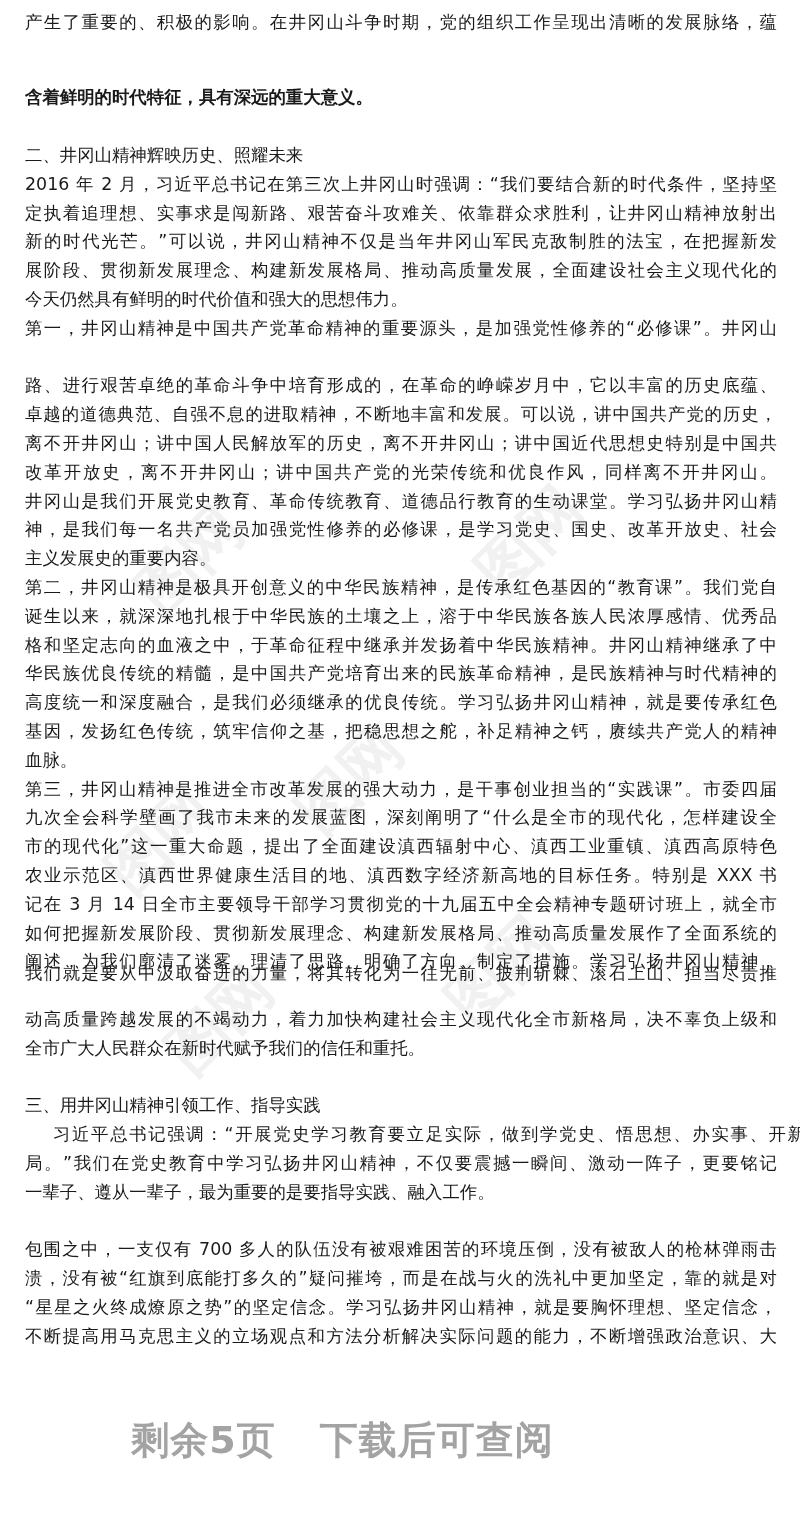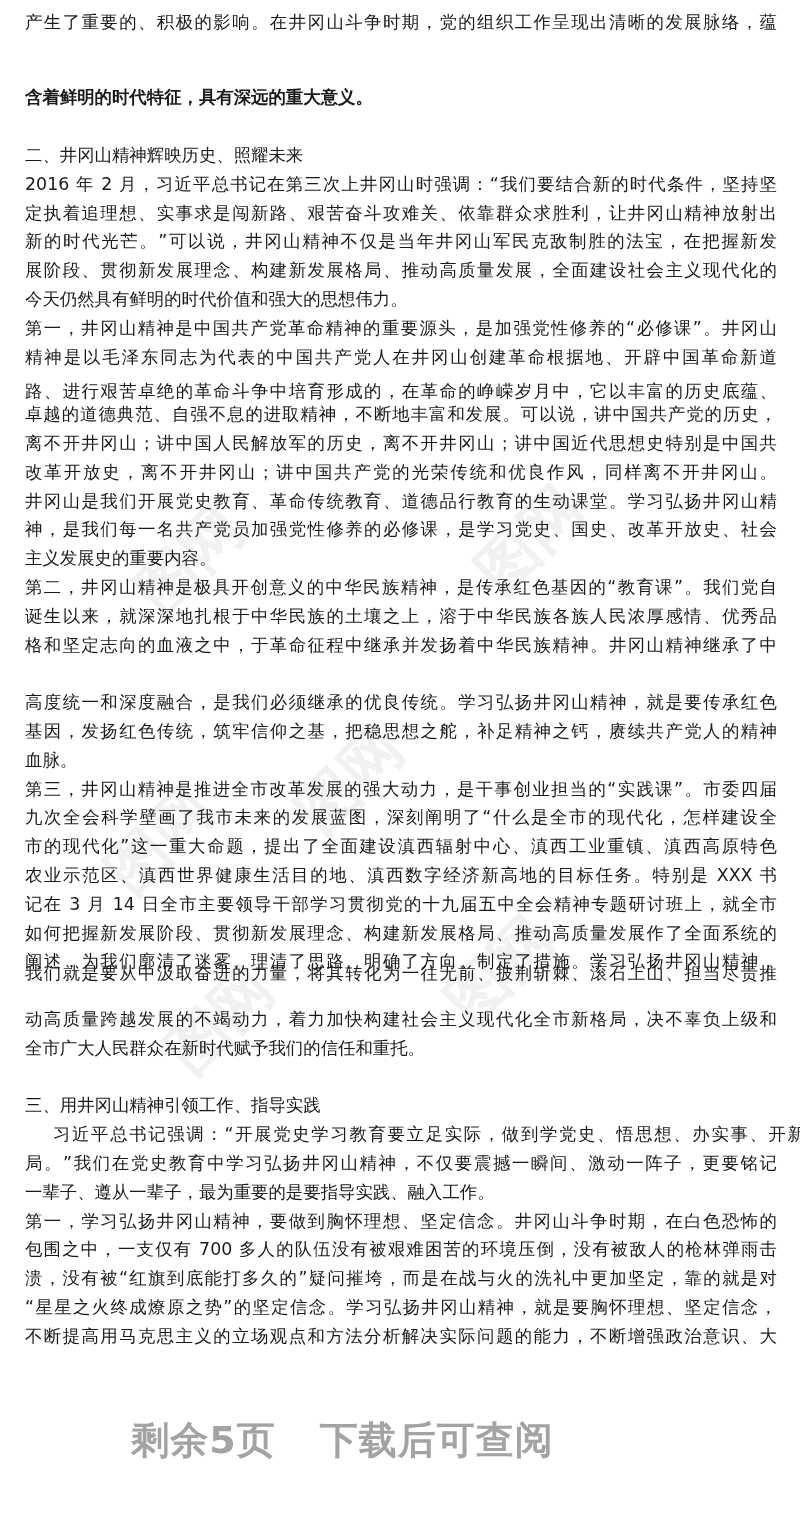--- a/index.html
+++ b/index.html
@@ -32,50 +32,49 @@
   <div class="line" style="top:8px;">产生了重要的、积极的影响。在井冈山斗争时期，党的组织工作呈现出清晰的发展脉络，蕴</div>
   <div class="line last" style="top:83px;font-weight:bold;">含着鲜明的时代特征，具有深远的重大意义。</div>
 
   <div class="line last" style="top:141px;">二、井冈山精神辉映历史、照耀未来</div>
   <div class="line" style="top:169.8px;">2016 年 2 月，习近平总书记在第三次上井冈山时强调：“我们要结合新的时代条件，坚持坚</div>
   <div class="line" style="top:198.6px;">定执着追理想、实事求是闯新路、艰苦奋斗攻难关、依靠群众求胜利，让井冈山精神放射出</div>
   <div class="line" style="top:227.4px;">新的时代光芒。”可以说，井冈山精神不仅是当年井冈山军民克敌制胜的法宝，在把握新发</div>
   <div class="line" style="top:256.2px;">展阶段、贯彻新发展理念、构建新发展格局、推动高质量发展，全面建设社会主义现代化的</div>
   <div class="line last" style="top:285px;">今天仍然具有鲜明的时代价值和强大的思想伟力。</div>
   <div class="line" style="top:313.8px;">第一，井冈山精神是中国共产党革命精神的重要源头，是加强党性修养的“必修课”。井冈山</div>
-  <div class="line" style="top:342.6px;">精神是以毛泽东同志为代表的中国共产党人在井冈山创建革命根据地、开辟中国革命新道</div>
-  <div class="line" style="top:371.4px;margin-top:6px;">路、进行艰苦卓绝的革命斗争中培育形成的，在革命的峥嵘岁月中，它以丰富的历史底蕴、</div>
+  <div class="line" style="top:371.4px;">路、进行艰苦卓绝的革命斗争中培育形成的，在革命的峥嵘岁月中，它以丰富的历史底蕴、</div>
   <div class="line" style="top:400.2px;">卓越的道德典范、自强不息的进取精神，不断地丰富和发展。可以说，讲中国共产党的历史，</div>
   <div class="line" style="top:429px;">离不开井冈山；讲中国人民解放军的历史，离不开井冈山；讲中国近代思想史特别是中国共</div>
   <div class="line" style="top:457.8px;">改革开放史，离不开井冈山；讲中国共产党的光荣传统和优良作风，同样离不开井冈山。</div>
   <div class="line" style="top:486.6px;">井冈山是我们开展党史教育、革命传统教育、道德品行教育的生动课堂。学习弘扬井冈山精</div>
   <div class="line" style="top:515.4px;">神，是我们每一名共产党员加强党性修养的必修课，是学习党史、国史、改革开放史、社会</div>
   <div class="line last" style="top:544.2px;">主义发展史的重要内容。</div>
   <div class="line" style="top:573px;">第二，井冈山精神是极具开创意义的中华民族精神，是传承红色基因的“教育课”。我们党自</div>
   <div class="line" style="top:601.8px;">诞生以来，就深深地扎根于中华民族的土壤之上，溶于中华民族各族人民浓厚感情、优秀品</div>
   <div class="line" style="top:630.6px;">格和坚定志向的血液之中，于革命征程中继承并发扬着中华民族精神。井冈山精神继承了中</div>
+  <div class="line" style="top:659.4px;">华民族优良传统的精髓，是中国共产党培育出来的民族革命精神，是民族精神与时代精神的</div>
   <div class="line" style="top:717px;">基因，发扬红色传统，筑牢信仰之基，把稳思想之舵，补足精神之钙，赓续共产党人的精神</div>
   <div class="line" style="top:688.2px;">高度统一和深度融合，是我们必须继承的优良传统。学习弘扬井冈山精神，就是要传承红色</div>
   <div class="line last" style="top:745.8px;">血脉。</div>
   <div class="line" style="top:774.6px;">第三，井冈山精神是推进全市改革发展的强大动力，是干事创业担当的“实践课”。市委四届</div>
   <div class="line" style="top:803.4px;">九次全会科学壁画了我市未来的发展蓝图，深刻阐明了“什么是全市的现代化，怎样建设全</div>
   <div class="line" style="top:832.2px;">市的现代化”这一重大命题，提出了全面建设滇西辐射中心、滇西工业重镇、滇西高原特色</div>
   <div class="line" style="top:861px;">农业示范区、滇西世界健康生活目的地、滇西数字经济新高地的目标任务。特别是 XXX 书</div>
   <div class="line" style="top:889.8px;">记在 3 月 14 日全市主要领导干部学习贯彻党的十九届五中全会精神专题研讨班上，就全市</div>
   <div class="line" style="top:918.6px;">如何把握新发展阶段、贯彻新发展理念、构建新发展格局、推动高质量发展作了全面系统的</div>
   <div class="line" style="top:947.4px;">阐述，为我们廓清了迷雾、理清了思路、明确了方向、制定了措施。学习弘扬井冈山精神，</div>
   <div class="line" style="top:959px;">我们就是要从中汲取奋进的力量，将其转化为一往无前、披荆斩棘、滚石上山、担当尽责推</div>
   <div class="line" style="top:1005px;">动高质量跨越发展的不竭动力，着力加快构建社会主义现代化全市新格局，决不辜负上级和</div>
   <div class="line last" style="top:1033.8px;">全市广大人民群众在新时代赋予我们的信任和重托。</div>
 
   <div class="line last" style="top:1091.4px;">三、用井冈山精神引领工作、指导实践</div>
   <div class="line" style="top:1120.2px;margin-left:28px;">习近平总书记强调：“开展党史学习教育要立足实际，做到学党史、悟思想、办实事、开新</div>
   <div class="line" style="top:1149px;">局。”我们在党史教育中学习弘扬井冈山精神，不仅要震撼一瞬间、激动一阵子，更要铭记</div>
   <div class="line last" style="top:1177.8px;">一辈子、遵从一辈子，最为重要的是要指导实践、融入工作。</div>
-  <div class="line" style="top:1206.6px;">第一，学习弘扬井冈山精神，要做到胸怀理想、坚定信念。井冈山斗争时期，在白色恐怖的</div>
   <div class="line" style="top:1235.4px;">包围之中，一支仅有 700 多人的队伍没有被艰难困苦的环境压倒，没有被敌人的枪林弹雨击</div>
   <div class="line" style="top:1264.2px;">溃，没有被“红旗到底能打多久的”疑问摧垮，而是在战与火的洗礼中更加坚定，靠的就是对</div>
   <div class="line" style="top:1321.8px;">不断提高用马克思主义的立场观点和方法分析解决实际问题的能力，不断增强政治意识、大</div>
   <div class="line" style="top:1293px;">“星星之火终成燎原之势”的坚定信念。学习弘扬井冈山精神，就是要胸怀理想、坚定信念，</div>
 
   <div class="paywall">
     <span>剩余5页</span><span class="gap"></span><span>下载后可查阅</span>
   </div>
 </div>
 

